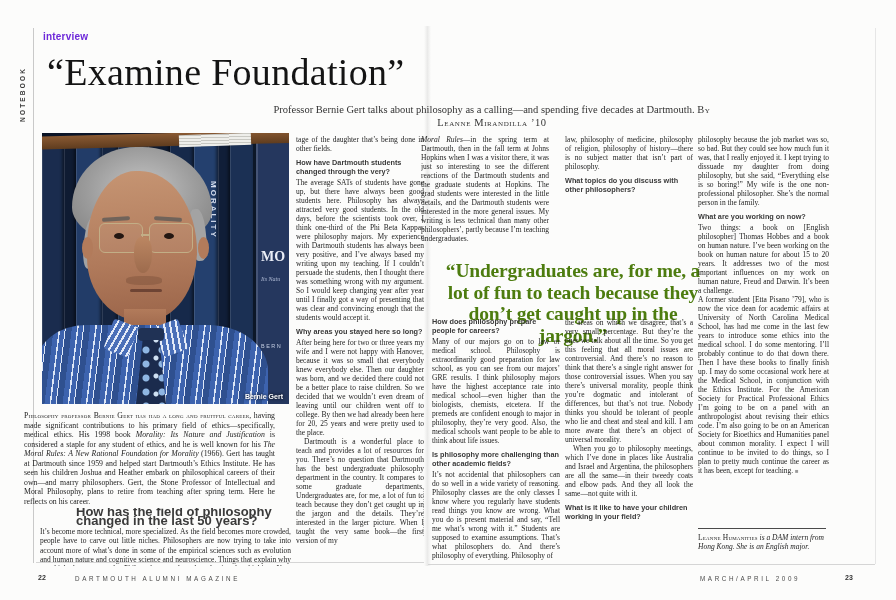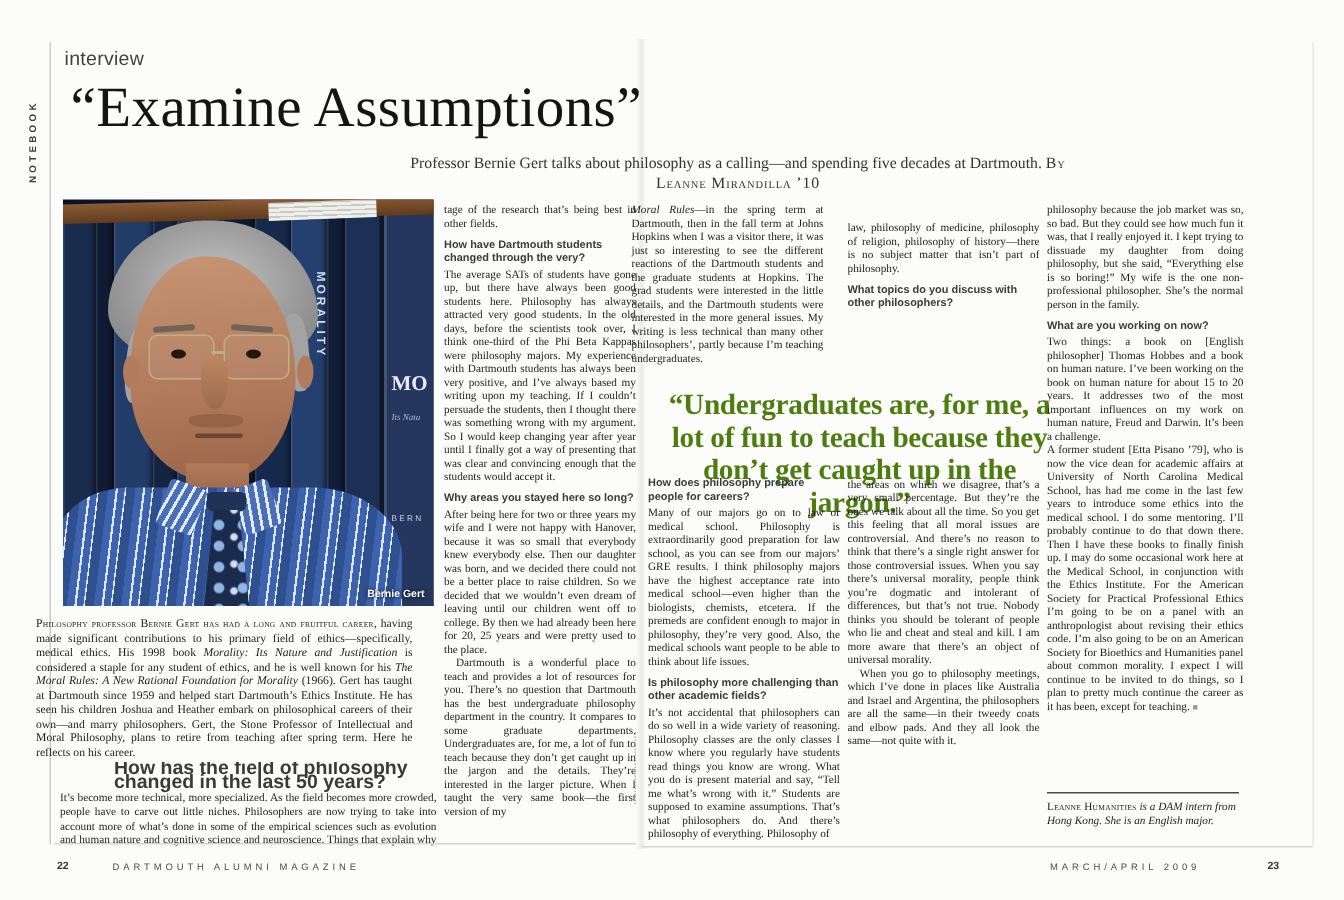--- a/index.html
+++ b/index.html
@@ -11,21 +11,21 @@
   
   .notebook{
     left:19px;top:30px;height:92px;
     writing-mode:vertical-rl;transform:rotate(180deg);
     font-family:"Liberation Sans",sans-serif;font-size:6.5px;font-weight:bold;
     letter-spacing:2.2px;color:#3a3a3a;
   }
   .rule-left{left:33px;top:28px;width:1px;height:535px;background:#c9c9c9;}
   .kicker{
     left:43px;top:31px;font-family:"Liberation Sans",sans-serif;
-    font-size:13px;font-weight:normal;color:#404040;letter-spacing:0.2px;
+    font-size:10px;font-weight:bold;color:#6d28d9;letter-spacing:0.2px;
   }
   .headline{
     left:47px;top:50px;font-size:38px;color:#141414;letter-spacing:0.3px;
     font-family:"Liberation Serif",serif;
   }
   .deck{
     left:272px;top:103px;width:440px;text-align:center;
     font-size:10.5px;line-height:13px;color:#333;margin:0;
   }
   .byline-sc{font-variant:small-caps;letter-spacing:0.6px;}
@@ -101,21 +101,21 @@
   .wideqa .a{font-size:7.5px;line-height:9.2px;}
   .col{width:128px;overflow:hidden;}
   .q{font-family:"Liberation Sans",sans-serif;font-weight:bold;font-size:7.3px;
      line-height:8.8px;color:#3a3a3a;margin:6px 0 1.5px 0;}
   .q:first-child{margin-top:0;}
   .a{font-size:7.5px;line-height:9px;color:#1d1d1d;text-align:justify;margin:0;}
   .a.indent{text-indent:8px;}
   .col2{left:296px;top:135px;height:437px;}
   .col3t{left:421px;top:135px;height:114px;}
   .col3b{left:432px;top:318px;height:252px;}
-  .col4t{left:565px;top:135px;height:114px;margin-top:12px;}
+  .col4t{left:565px;top:135px;height:114px;}
   .col4b{left:565px;top:318px;height:256px;}
   .col5{left:698px;top:135px;width:131px;height:390px;}
   .quote{
     left:430px;top:248px;width:262px;text-align:center;
     font-family:"Liberation Serif",serif;font-weight:bold;
     font-size:19.5px;line-height:21.5px;color:#4d7c0f;letter-spacing:-0.2px;margin:12px;
   }
   .contrib-block{left:698px;top:528px;width:131px;}
   .contrib-rule{width:128px;height:1px;background:#4a4a4a;margin-bottom:4px;}
   .contrib{font-size:7.5px;line-height:9px;margin:0;color:#1d1d1d;}
@@ -130,21 +130,21 @@
     font-size:6.3px;letter-spacing:2.6px;top:575px;}
   .pgnum{font-family:"Liberation Sans",sans-serif;font-weight:bold;
     font-size:7px;color:#333;top:574px;letter-spacing:0;}
 </style>
 </head>
 <body>
 
 <div class="abs notebook">NOTEBOOK</div>
 <div class="abs rule-left"></div>
 <div class="abs kicker">interview</div>
-<div class="abs headline">“Examine Assumptions”</div>
+<div class="abs headline">“Examine Foundation”</div>
 <p class="abs deck"><span>Professor Bernie Gert talks about philosophy as a calling—and spending five decades at Dartmouth.</span> <span class="byline-sc">By Leanne Mirandilla ’10</span></p>
 
 <div class="abs photo">
   <div class="spine" style="left:0;width:22px;background:#1a2c4e;"></div>
   <div class="spine" style="left:22px;width:12px;background:#0f1b32;"></div>
   <div class="spine" style="left:34px;width:26px;background:#223c68;"></div>
   <div class="spine" style="left:60px;width:16px;background:#142440;"></div>
   <div class="spine" style="left:76px;width:30px;background:#1d3458;"></div>
   <div class="spine" style="left:106px;width:22px;background:#0e1a30;"></div>
   <div class="spine" style="left:128px;width:24px;background:#16294a;"></div>
@@ -186,21 +186,21 @@
 </div>
 
 <p class="abs intro"><span class="sc">Philosophy professor Bernie Gert has had a long and fruitful career,</span><span> having made significant contributions to his primary field of ethics—specifically, medical ethics. His 1998 book </span><span class="ital">Morality: Its Nature and Justification</span><span> is considered a staple for any student of ethics, and he is well known for his </span><span class="ital">The Moral Rules: A New Rational Foundation for Morality</span><span> (1966). Gert has taught at Dartmouth since 1959 and helped start Dartmouth’s Ethics Institute. He has seen his children Joshua and Heather embark on philosophical careers of their own—and marry philosophers. Gert, the Stone Professor of Intellectual and Moral Philosophy, plans to retire from teaching after spring term. Here he reflects on his career.</span></p>
 
 <div class="abs wideqa">
   <p class="q">How has the field of philosophy changed in the last 50 years?</p>
   <p class="a">It’s become more technical, more specialized. As the field becomes more crowded, people have to carve out little niches. Philosophers are now trying to take into account more of what’s done in some of the empirical sciences such as evolution and human nature and cognitive science and neuroscience. Things that explain why we think the way we do. Philosophers used to do a lot just by thinking. Now they’re taking advan-</p>
 </div>
 
 <div class="abs col col2">
-  <p class="a">tage of the research that’s being best in other fields.</p>
+  <p class="a">tage of the daughter that’s being done in other fields.</p>
   <p class="q">How have Dartmouth students changed through the very?</p>
   <p class="a">The average SATs of students have gone up, but there have always been good students here. Philosophy has always attracted very good students. In the old days, before the scientists took over, I think one-third of the Phi Beta Kappas were philosophy majors. My experience with Dartmouth students has always been very positive, and I’ve always based my writing upon my teaching. If I couldn’t persuade the students, then I thought there was something wrong with my argument. So I would keep changing year after year until I finally got a way of presenting that was clear and convincing enough that the students would accept it.</p>
   <p class="q">Why areas you stayed here so long?</p>
   <p class="a">After being here for two or three years my wife and I were not happy with Hanover, because it was so small that everybody knew everybody else. Then our daughter was born, and we decided there could not be a better place to raise children. So we decided that we wouldn’t even dream of leaving until our children went off to college. By then we had already been here for 20, 25 years and were pretty used to the place.</p>
   <p class="a indent">Dartmouth is a wonderful place to teach and provides a lot of resources for you. There’s no question that Dartmouth has the best undergraduate philosophy department in the country. It compares to some graduate departments. Undergraduates are, for me, a lot of fun to teach because they don’t get caught up in the jargon and the details. They’re interested in the larger picture. When I taught the very same book—the first version of my</p>
 </div>
 
 <div class="abs col col3t">
   <p class="a"><span class="ital">Moral Rules</span><span>—in the spring term at Dartmouth, then in the fall term at Johns Hopkins when I was a visitor there, it was just so interesting to see the different reactions of the Dartmouth students and the graduate students at Hopkins. The grad students were interested in the little details, and the Dartmouth students were interested in the more general issues. My writing is less technical than many other philosophers’, partly because I’m teaching undergraduates.</span></p>
 </div>
@@ -215,20 +215,21 @@
 </div>
 
 <div class="abs col col4t">
   <p class="a">law, philosophy of medicine, philosophy of religion, philosophy of history—there is no subject matter that isn’t part of philosophy.</p>
   <p class="q">What topics do you discuss with other philosophers?</p>
 </div>
 
 <div class="abs col col4b">
   <p class="a">the areas on which we disagree, that’s a very small percentage. But they’re the ones we talk about all the time. So you get this feeling that all moral issues are controversial. And there’s no reason to think that there’s a single right answer for those controversial issues. When you say there’s universal morality, people think you’re dogmatic and intolerant of differences, but that’s not true. Nobody thinks you should be tolerant of people who lie and cheat and steal and kill. I am more aware that there’s an object of universal morality.</p>
   <p class="a indent">When you go to philosophy meetings, which I’ve done in places like Australia and Israel and Argentina, the philosophers are all the same—in their tweedy coats and elbow pads. And they all look the same—not quite with it.</p>
+  <p class="q">What is it like to have your children working in your field?</p>
 </div>
 
 <div class="abs col col5">
   <p class="a">philosophy because the job market was so, so bad. But they could see how much fun it was, that I really enjoyed it. I kept trying to dissuade my daughter from doing philosophy, but she said, “Everything else is so boring!” My wife is the one non-professional philosopher. She’s the normal person in the family.</p>
   <p class="q">What are you working on now?</p>
   <p class="a">Two things: a book on [English philosopher] Thomas Hobbes and a book on human nature. I’ve been working on the book on human nature for about 15 to 20 years. It addresses two of the most important influences on my work on human nature, Freud and Darwin. It’s been a challenge.</p>
   <p class="a"><span>A former student [Etta Pisano ’79], who is now the vice dean for academic affairs at University of North Carolina Medical School, has had me come in the last few years to introduce some ethics into the medical school. I do some mentoring. I’ll probably continue to do that down there. Then I have these books to finally finish up. I may do some occasional work here at the Medical School, in conjunction with the Ethics Institute. For the American Society for Practical Professional Ethics I’m going to be on a panel with an anthropologist about revising their ethics code. I’m also going to be on an American Society for Bioethics and Humanities panel about common morality. I expect I will continue to be invited to do things, so I plan to pretty much continue the career as it has been, except for teaching.</span> <span class="endmark">■</span></p>
 </div>
 
 <div class="abs contrib-block">

